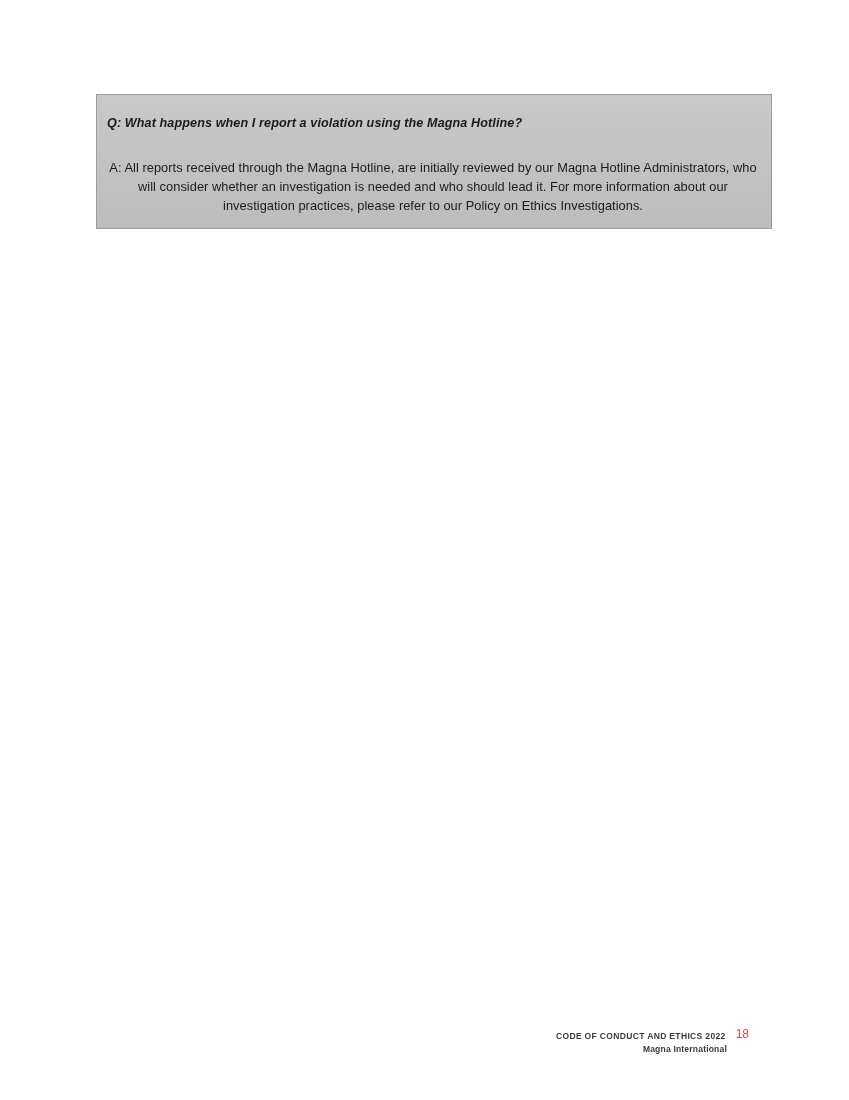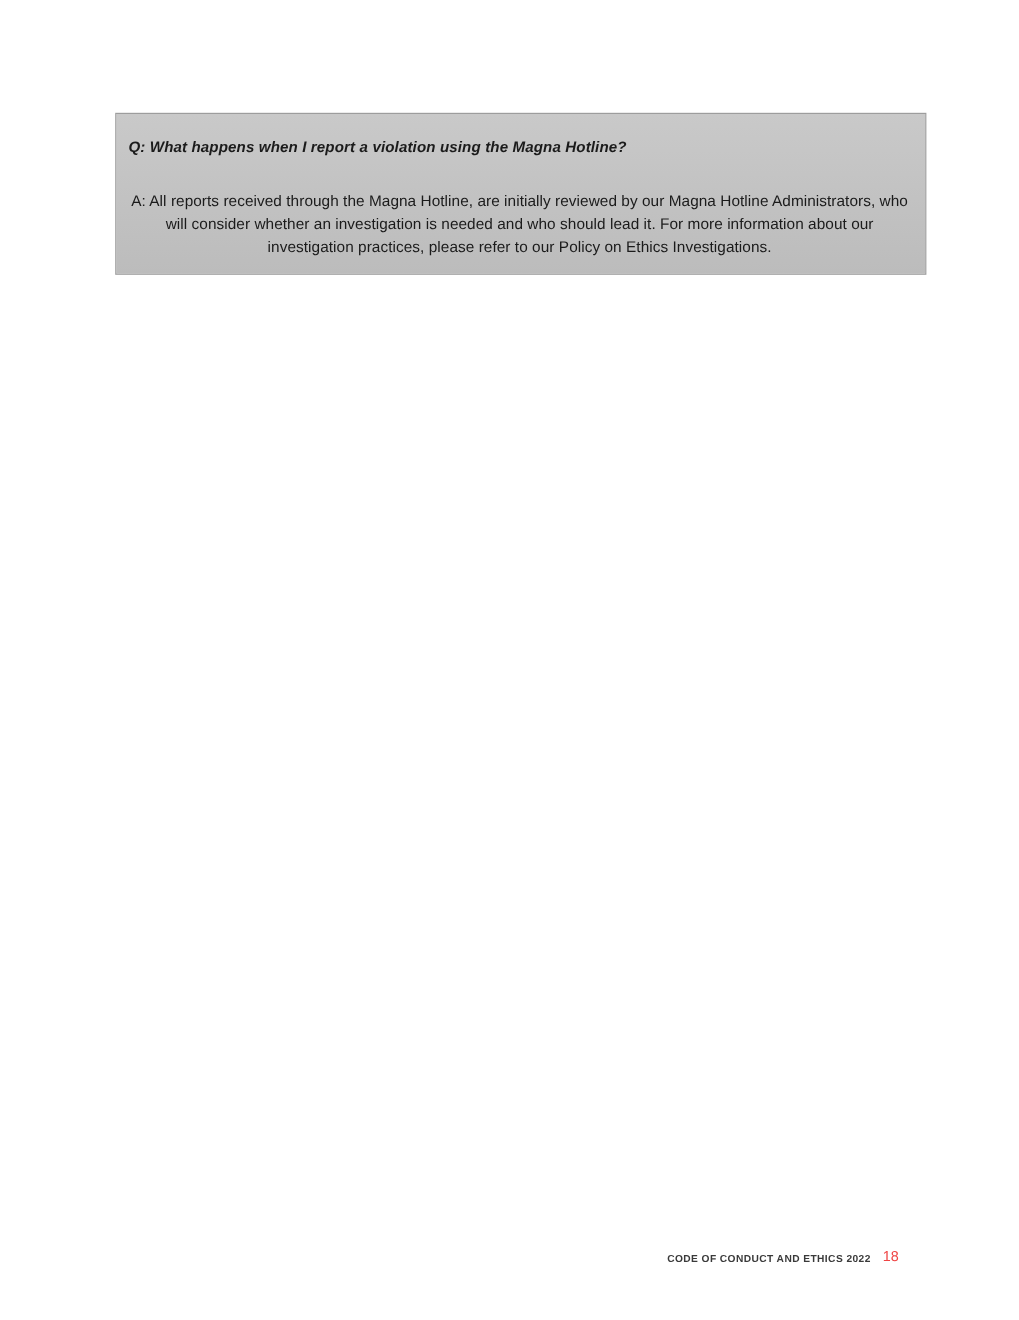--- a/index.html
+++ b/index.html
@@ -106,15 +106,16 @@
     <p class="qa-question">Q: What happens when I report a violation using the Magna Hotline?</p>
     <div class="qa-spacer"></div>
     <p class="qa-answer">A: All reports received through the Magna Hotline, are initially reviewed by our Magna Hotline Administrators, who will consider whether an investigation is needed and who should lead it.  For more information about our investigation practices, please refer to our Policy on Ethics Investigations.</p>
   </div>
 
   <div class="footer">
     <div class="footer-line1">
       <span class="footer-title">CODE OF CONDUCT AND ETHICS 2022</span>
       <span class="footer-page">18</span>
     </div>
+    <div class="footer-line2">Magna International</div>
   </div>
 
 </div>
 
 </body></html>

